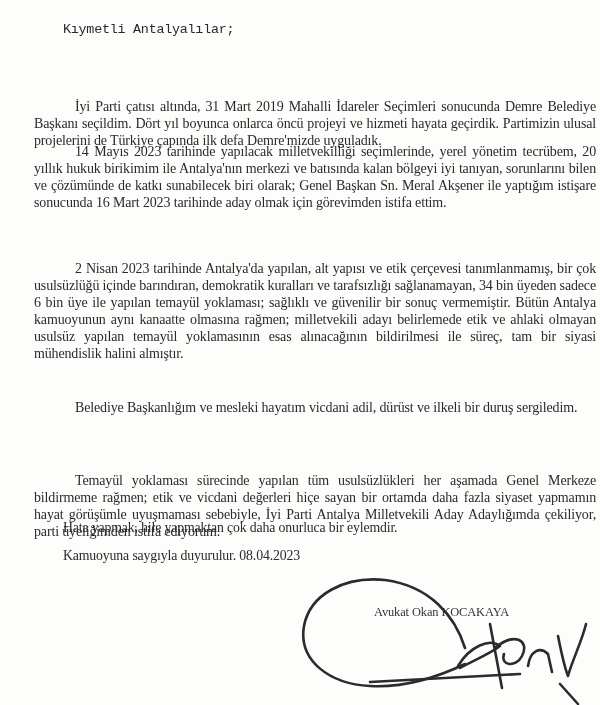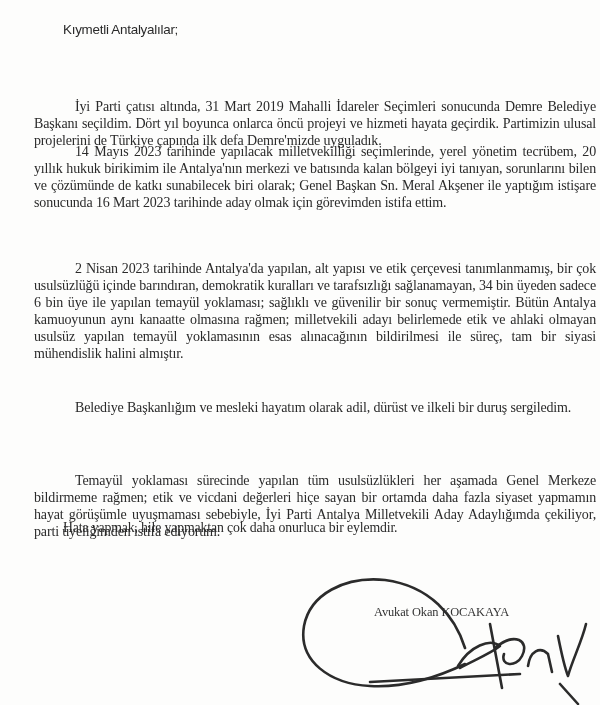--- a/index.html
+++ b/index.html
@@ -20,21 +20,21 @@
       left: 0; top: 0;
       width: 600px; height: 705px;
       background: #fdfdfc;
     }
     .salutation {
       position: absolute;
       left: 63px;
       top: 22px;
       font-size: 13.4px;
       letter-spacing: -0.25px;
-      font-family: Liberation Sans, sans-serif;
+      font-family: Liberation Mono, monospace;
       text-align: center;
     }
     .para {
       position: absolute;
       left: 22px;
       width: 562px;
       font-family: "Liberation Serif", serif;
       font-size: 14px;
       line-height: 17px;
       text-align: justify;
@@ -77,24 +77,25 @@
 </head>
 <body>
 
 <div class="page">
 
   <div class="salutation">Kıymetli Antalyalılar;</div>
 
   <p class="para p1">İyi Parti çatısı altında, 31 Mart 2019 Mahalli İdareler Seçimleri sonucunda Demre Belediye Başkanı seçildim. Dört yıl boyunca onlarca öncü projeyi ve hizmeti hayata geçirdik. Partimizin ulusal projelerini de Türkiye çapında ilk defa Demre'mizde uyguladık.</p>
   <p class="para p2">14 Mayıs 2023 tarihinde yapılacak milletvekilliği seçimlerinde, yerel yönetim tecrübem, 20 yıllık hukuk birikimim ile Antalya'nın merkezi ve batısında kalan bölgeyi iyi tanıyan, sorunlarını bilen ve çözümünde de katkı sunabilecek biri olarak; Genel Başkan Sn. Meral Akşener ile yaptığım istişare sonucunda 16 Mart 2023 tarihinde aday olmak için görevimden istifa ettim.</p>
   <p class="para p3">2 Nisan 2023 tarihinde Antalya'da yapılan, alt yapısı ve etik çerçevesi tanımlanmamış, bir çok usulsüzlüğü içinde barındıran, demokratik kuralları ve tarafsızlığı sağlanamayan, 34 bin üyeden sadece 6 bin üye ile yapılan temayül yoklaması; sağlıklı ve güvenilir bir sonuç vermemiştir. Bütün Antalya kamuoyunun aynı kanaatte olmasına rağmen; milletvekili adayı belirlemede etik ve ahlaki olmayan usulsüz yapılan temayül yoklamasının esas alınacağının bildirilmesi ile süreç, tam bir siyasi mühendislik halini almıştır.</p>
-  <p class="para p4">Belediye Başkanlığım ve mesleki hayatım olarak adil, dürüst ve ilkeli bir duruş sergiledim.</p>
+  <p class="para p4">Belediye Başkanlığım ve mesleki hayatım vicdani adil, dürüst ve ilkeli bir duruş sergiledim.</p>
   <p class="para p5">Temayül yoklaması sürecinde yapılan tüm usulsüzlükleri her aşamada Genel Merkeze bildirmeme rağmen; etik ve vicdani değerleri hiçe sayan bir ortamda daha fazla siyaset yapmamın hayat görüşümle uyuşmaması sebebiyle, İyi Parti Antalya Milletvekili Aday Adaylığımda çekiliyor, parti üyeliğimden istifa ediyorum.</p>
 
   <div class="line-single p6">Hata yapmak, hile yapmaktan çok daha onurluca bir eylemdir.</div>
+  <div class="line-single p7">Kamuoyuna saygıyla duyurulur. 08.04.2023</div>
 
   <div class="signer">Avukat Okan KOCAKAYA</div>
 
   <svg class="signature" viewBox="0 0 310 129" xmlns="http://www.w3.org/2000/svg">
     <g fill="none" stroke="#2b2b2b" stroke-width="2.6" stroke-linecap="round" stroke-linejoin="round">
 
       <path d="M175 72 C165 40, 140 10, 95 4 C55 0, 20 18, 14 50 C8 85, 40 108, 80 110 C115 112, 150 100, 175 88"></path>
 
       <path d="M80 106 L230 98"></path>
 

